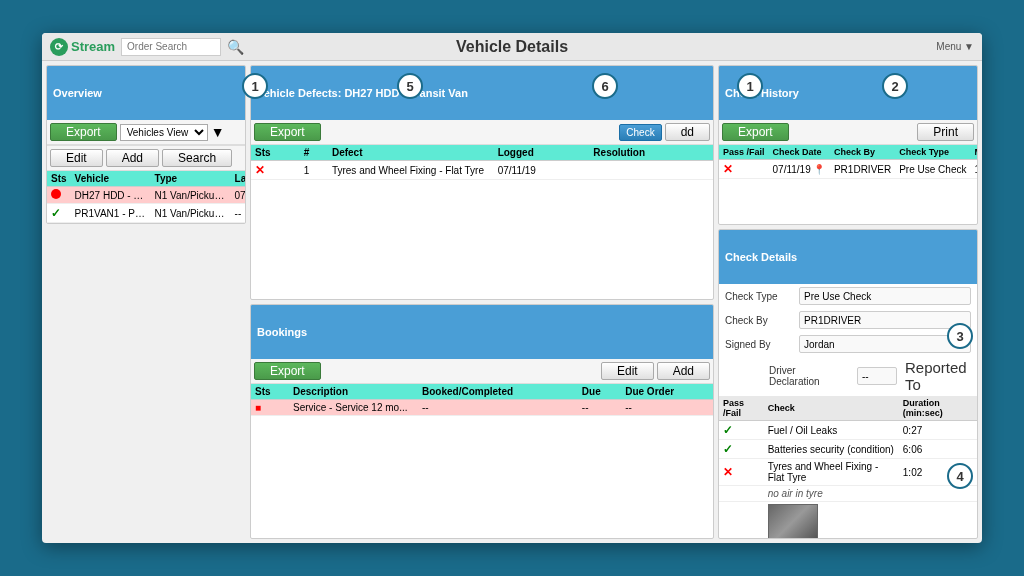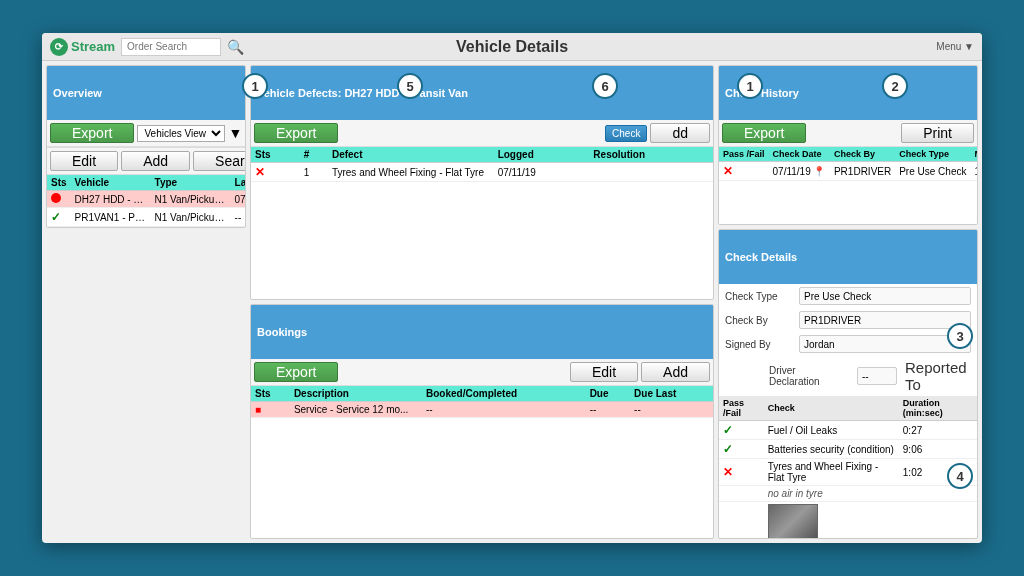--- a/index.html
+++ b/index.html
@@ -124,22 +124,22 @@
       cursor: pointer;
       border-radius: 2px;
       white-space: nowrap;
     }
     .btn-green {
       background: linear-gradient(to bottom, #5cb85c, #4a9a4a);
       color: white;
       border-color: #3a7a3a;
     }
     .btn-small {
-      padding: 1px 21px;
-      font-size: 14px;
+      padding: 1px 15px;
+      font-size: 12px;
     }
     .select-view {
       font-size: 10px;
       border: 1px solid #aaa;
       padding: 1px 2px;
       background: white;
     }
     .table-container {
       overflow-y: auto;
     }
@@ -422,21 +422,21 @@
             <button class="btn btn-small">Edit</button>
             <button class="btn btn-small">Add</button>
           </div>
           <table class="data-table">
             <thead>
               <tr>
                 <th>Sts</th>
                 <th>Description</th>
                 <th>Booked/Completed</th>
                 <th>Due</th>
-                <th>Due Last</th>
+                <th>Due Order</th>
               </tr>
             </thead>
             <tbody>
               <tr class="row-red">
                 <td><span class="x-mark" style="font-size:10px;">■</span></td>
                 <td>Service - Service 12 mo...</td>
                 <td>--</td>
                 <td>--</td>
                 <td>--</td>
               </tr>
@@ -513,21 +513,21 @@
             </thead>
             <tbody>
               <tr>
                 <td><span class="check-mark">✓</span></td>
                 <td>Fuel / Oil Leaks</td>
                 <td>0:27</td>
               </tr>
               <tr>
                 <td><span class="check-mark">✓</span></td>
                 <td>Batteries security (condition)</td>
-                <td>9:06</td>
+                <td>6:06</td>
               </tr>
               <tr>
                 <td><span class="x-mark">✕</span></td>
                 <td>Tyres and Wheel Fixing - Flat Tyre</td>
                 <td>1:02</td>
               </tr>
               <tr>
                 <td></td>
                 <td colspan="2" style="font-style:italic; color:#555;margin-left:39px;">no air in tyre</td>
               </tr>

